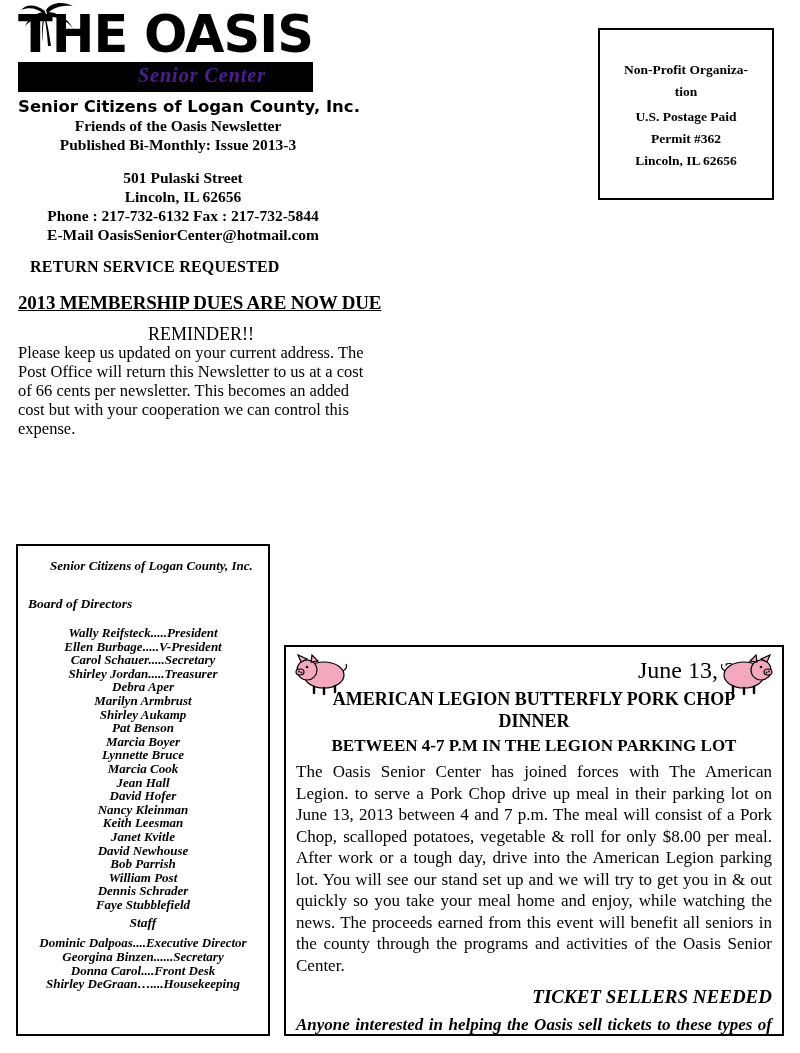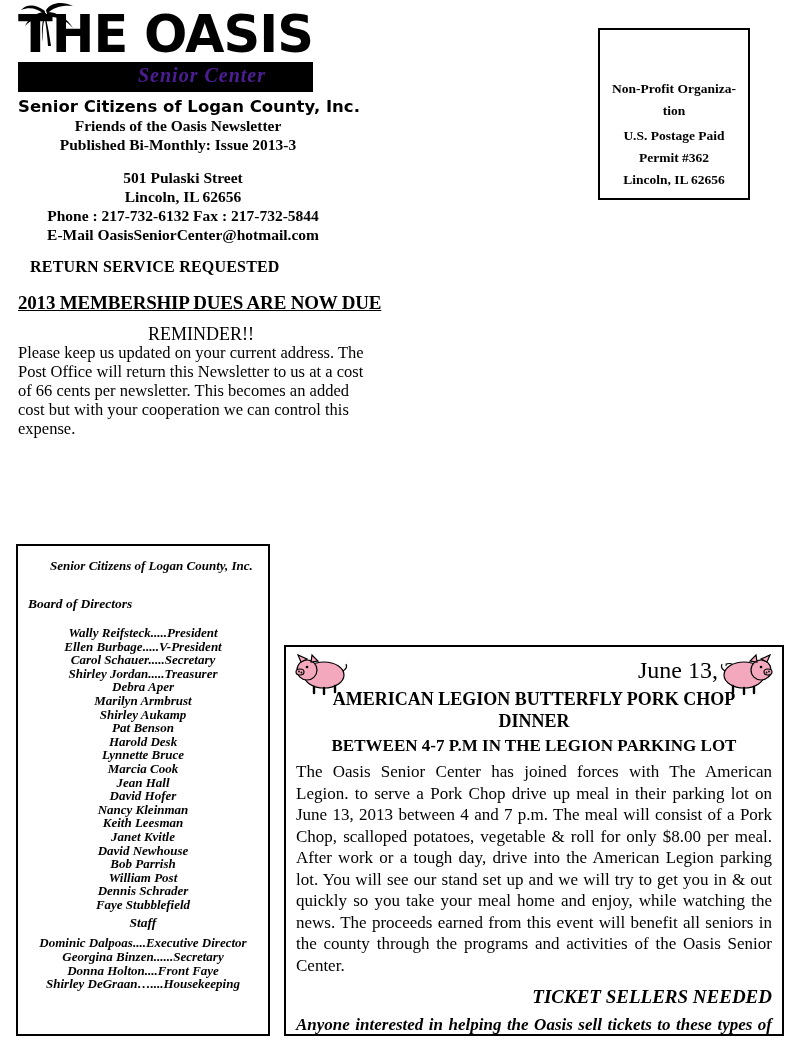--- a/index.html
+++ b/index.html
@@ -96,29 +96,29 @@
     font-size: 15.5px;
     line-height: 19px;
     white-space: nowrap;
   }
 
   
   #postage-box {
     position: absolute;
     left: 598px;
     top: 28px;
-    width: 152px;
+    width: 176px;
     height: 172px;
     border: 2.5px solid #000;
     box-sizing: border-box;
     display: flex;
     flex-direction: column;
     align-items: center;
     justify-content: flex-start;
-    padding-top: 51px;
+    padding-top: 32px;
   }
   #postage-box div {
     font-weight: bold;
     font-size: 13.5px;
     line-height: 22px;
     text-align: center;
   }
   .postage-first {
     line-height: 16px !important;
     margin-bottom: 6px;
@@ -317,39 +317,39 @@
     <li>Wally Reifsteck.....President</li>
     <li>Ellen Burbage.....V-President</li>
     <li>Carol Schauer.....Secretary</li>
     <li>Shirley Jordan.....Treasurer</li>
   </ul>
   <ul class="members">
     <li>Debra Aper</li>
     <li>Marilyn Armbrust</li>
     <li>Shirley Aukamp</li>
     <li>Pat Benson</li>
-    <li>Harold Desk</li>
+    <li>Marcia Boyer</li>
     <li>Lynnette Bruce</li>
     <li>Marcia Cook</li>
     <li>Jean Hall</li>
     <li>David Hofer</li>
     <li>Nancy Kleinman</li>
     <li>Keith Leesman</li>
     <li>Janet Kvitle</li>
     <li>David Newhouse</li>
     <li>Bob Parrish</li>
     <li>William Post</li>
     <li>Dennis Schrader</li>
     <li>Faye Stubblefield</li>
   </ul>
   <div class="staff-title">Staff</div>
   <ul class="staff">
     <li>Dominic Dalpoas....Executive Director</li>
     <li>Georgina Binzen......Secretary</li>
-    <li>Donna Holton....Front Faye</li>
+    <li>Donna Carol....Front Desk</li>
     <li>Shirley DeGraan…....Housekeeping</li>
   </ul>
 </div>
 
 <div id="event-box">
   <svg class="pig pig-left" viewBox="0 0 56 42">
     <ellipse cx="30" cy="22" rx="20" ry="13" fill="#f4a8bd" stroke="#000" stroke-width="1.2"></ellipse>
     <circle cx="13" cy="17" r="10" fill="#f4a8bd" stroke="#000" stroke-width="1.2"></circle>
     <path d="M7 9 L4 2 L13 6 Z" fill="#f4a8bd" stroke="#000" stroke-width="1.2"></path>
     <path d="M17 9 L18 2 L24 8 Z" fill="#f4a8bd" stroke="#000" stroke-width="1.2"></path>

